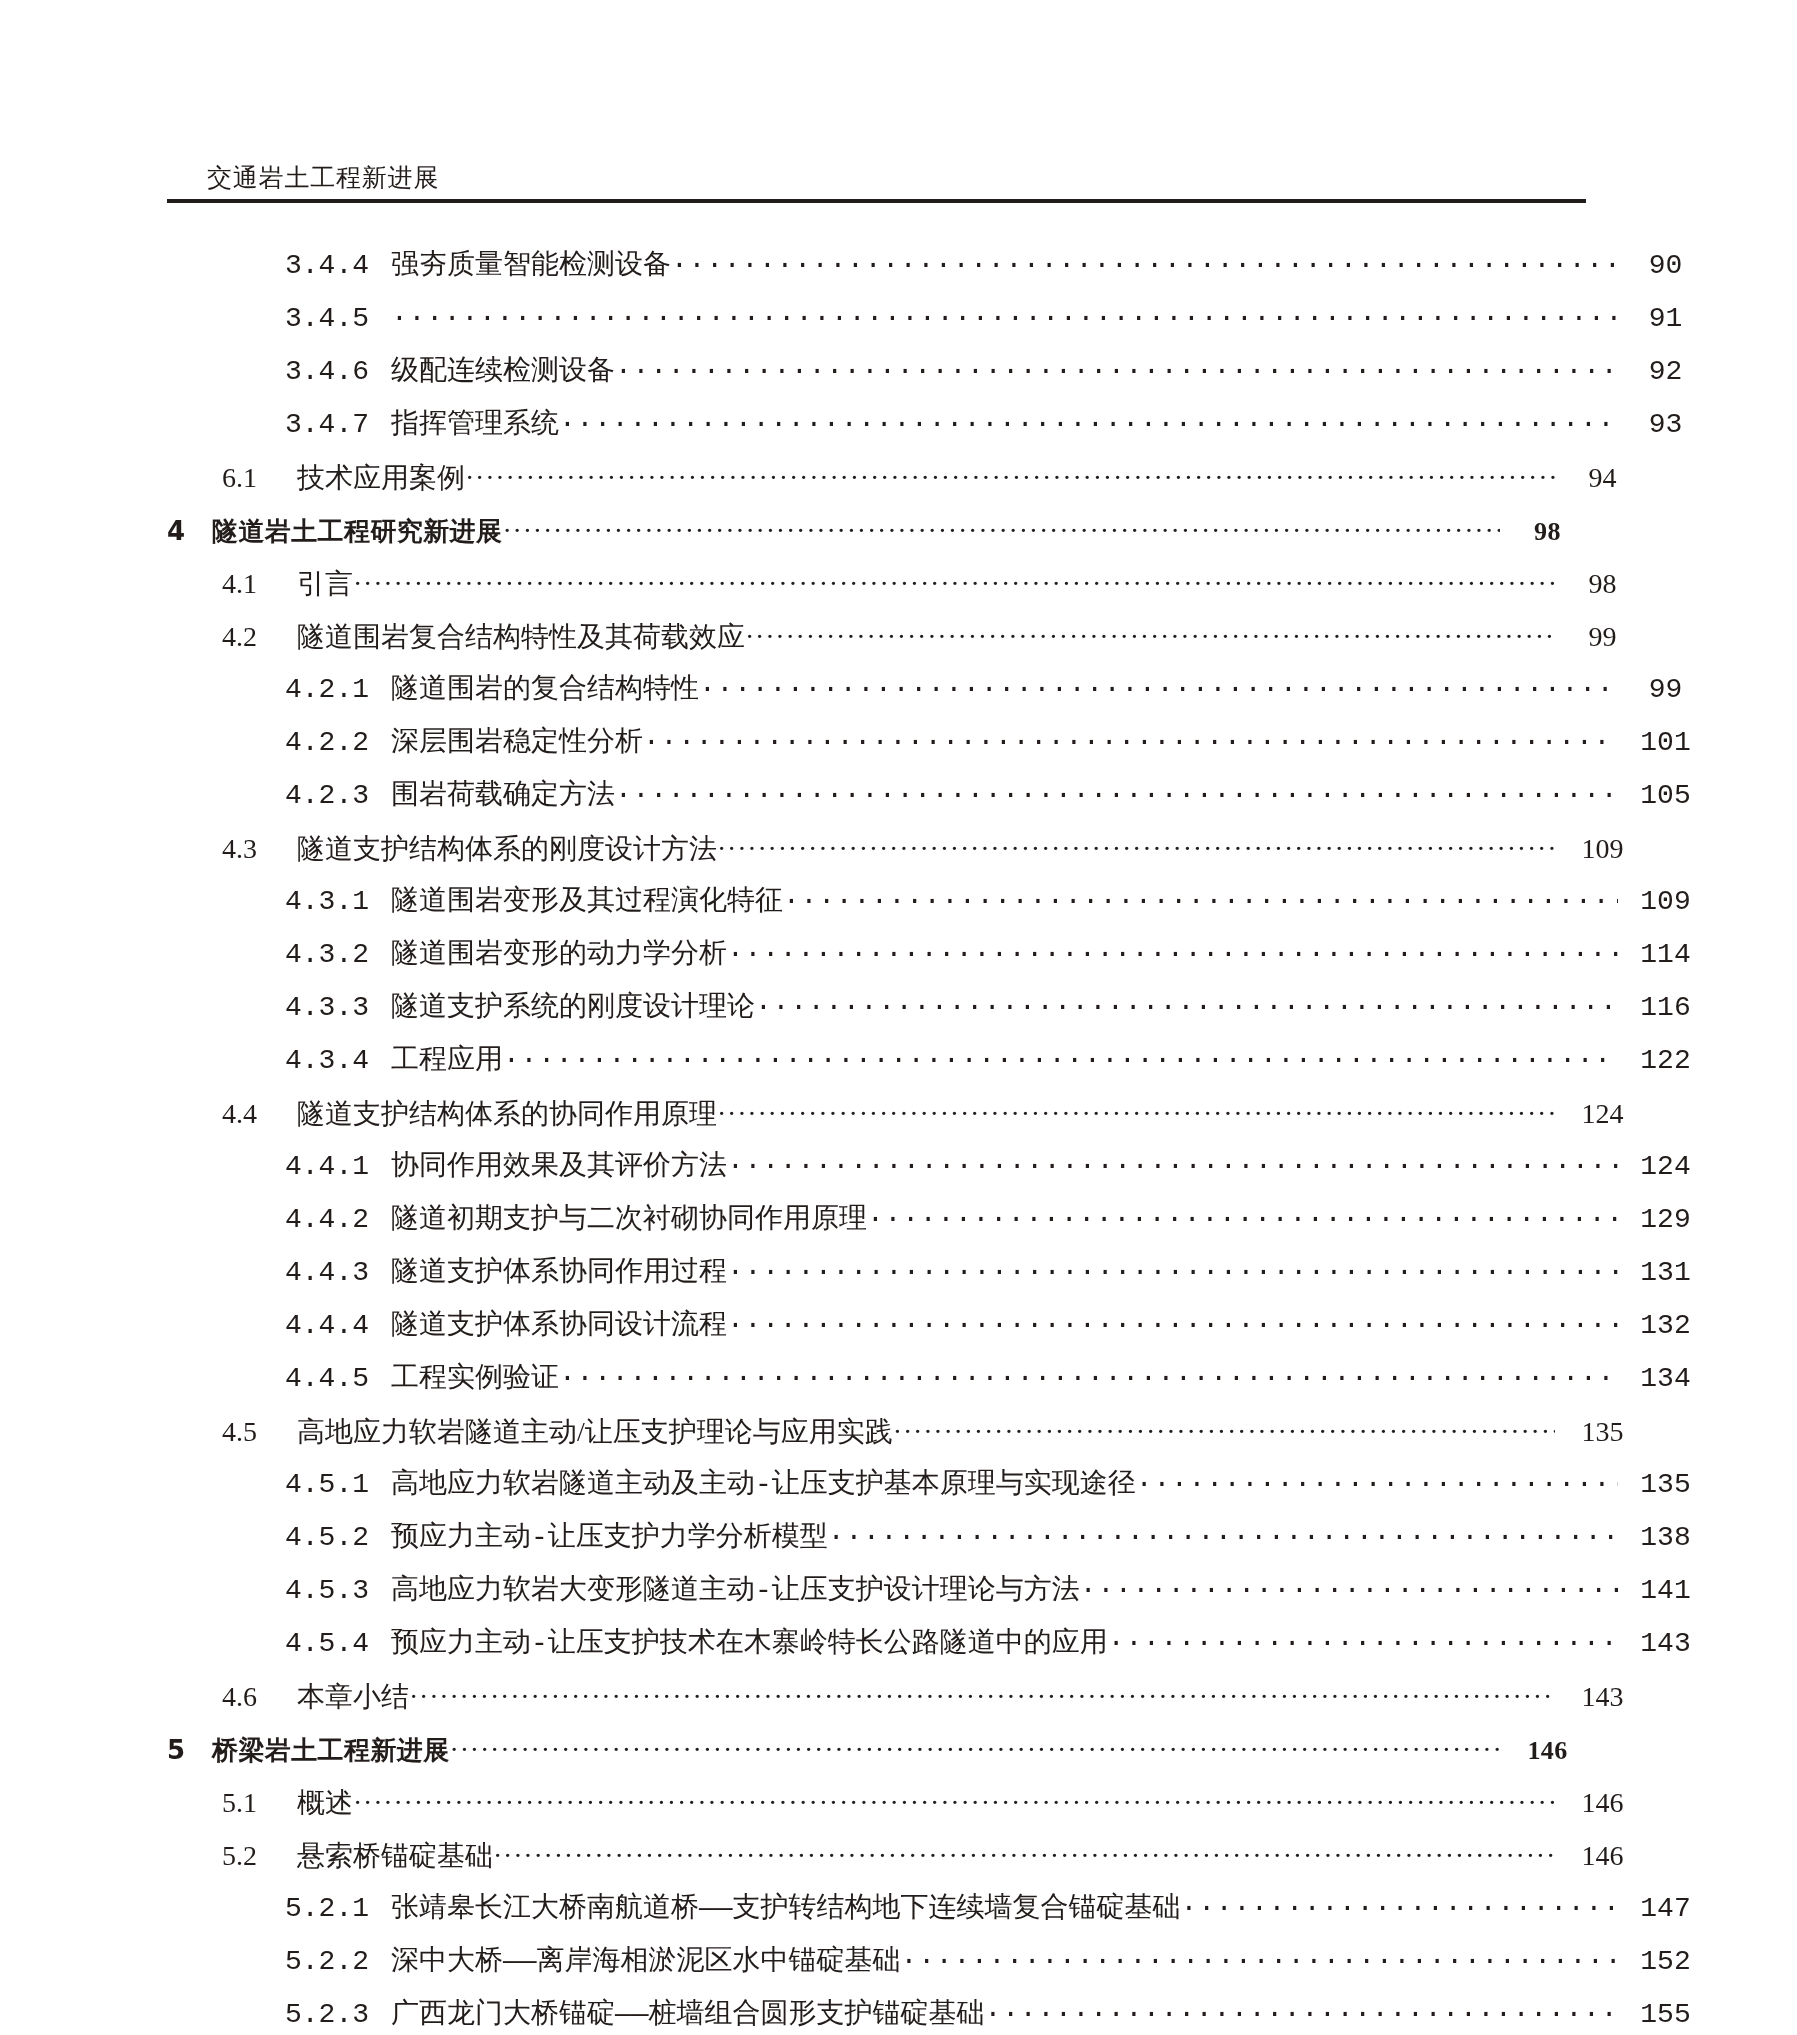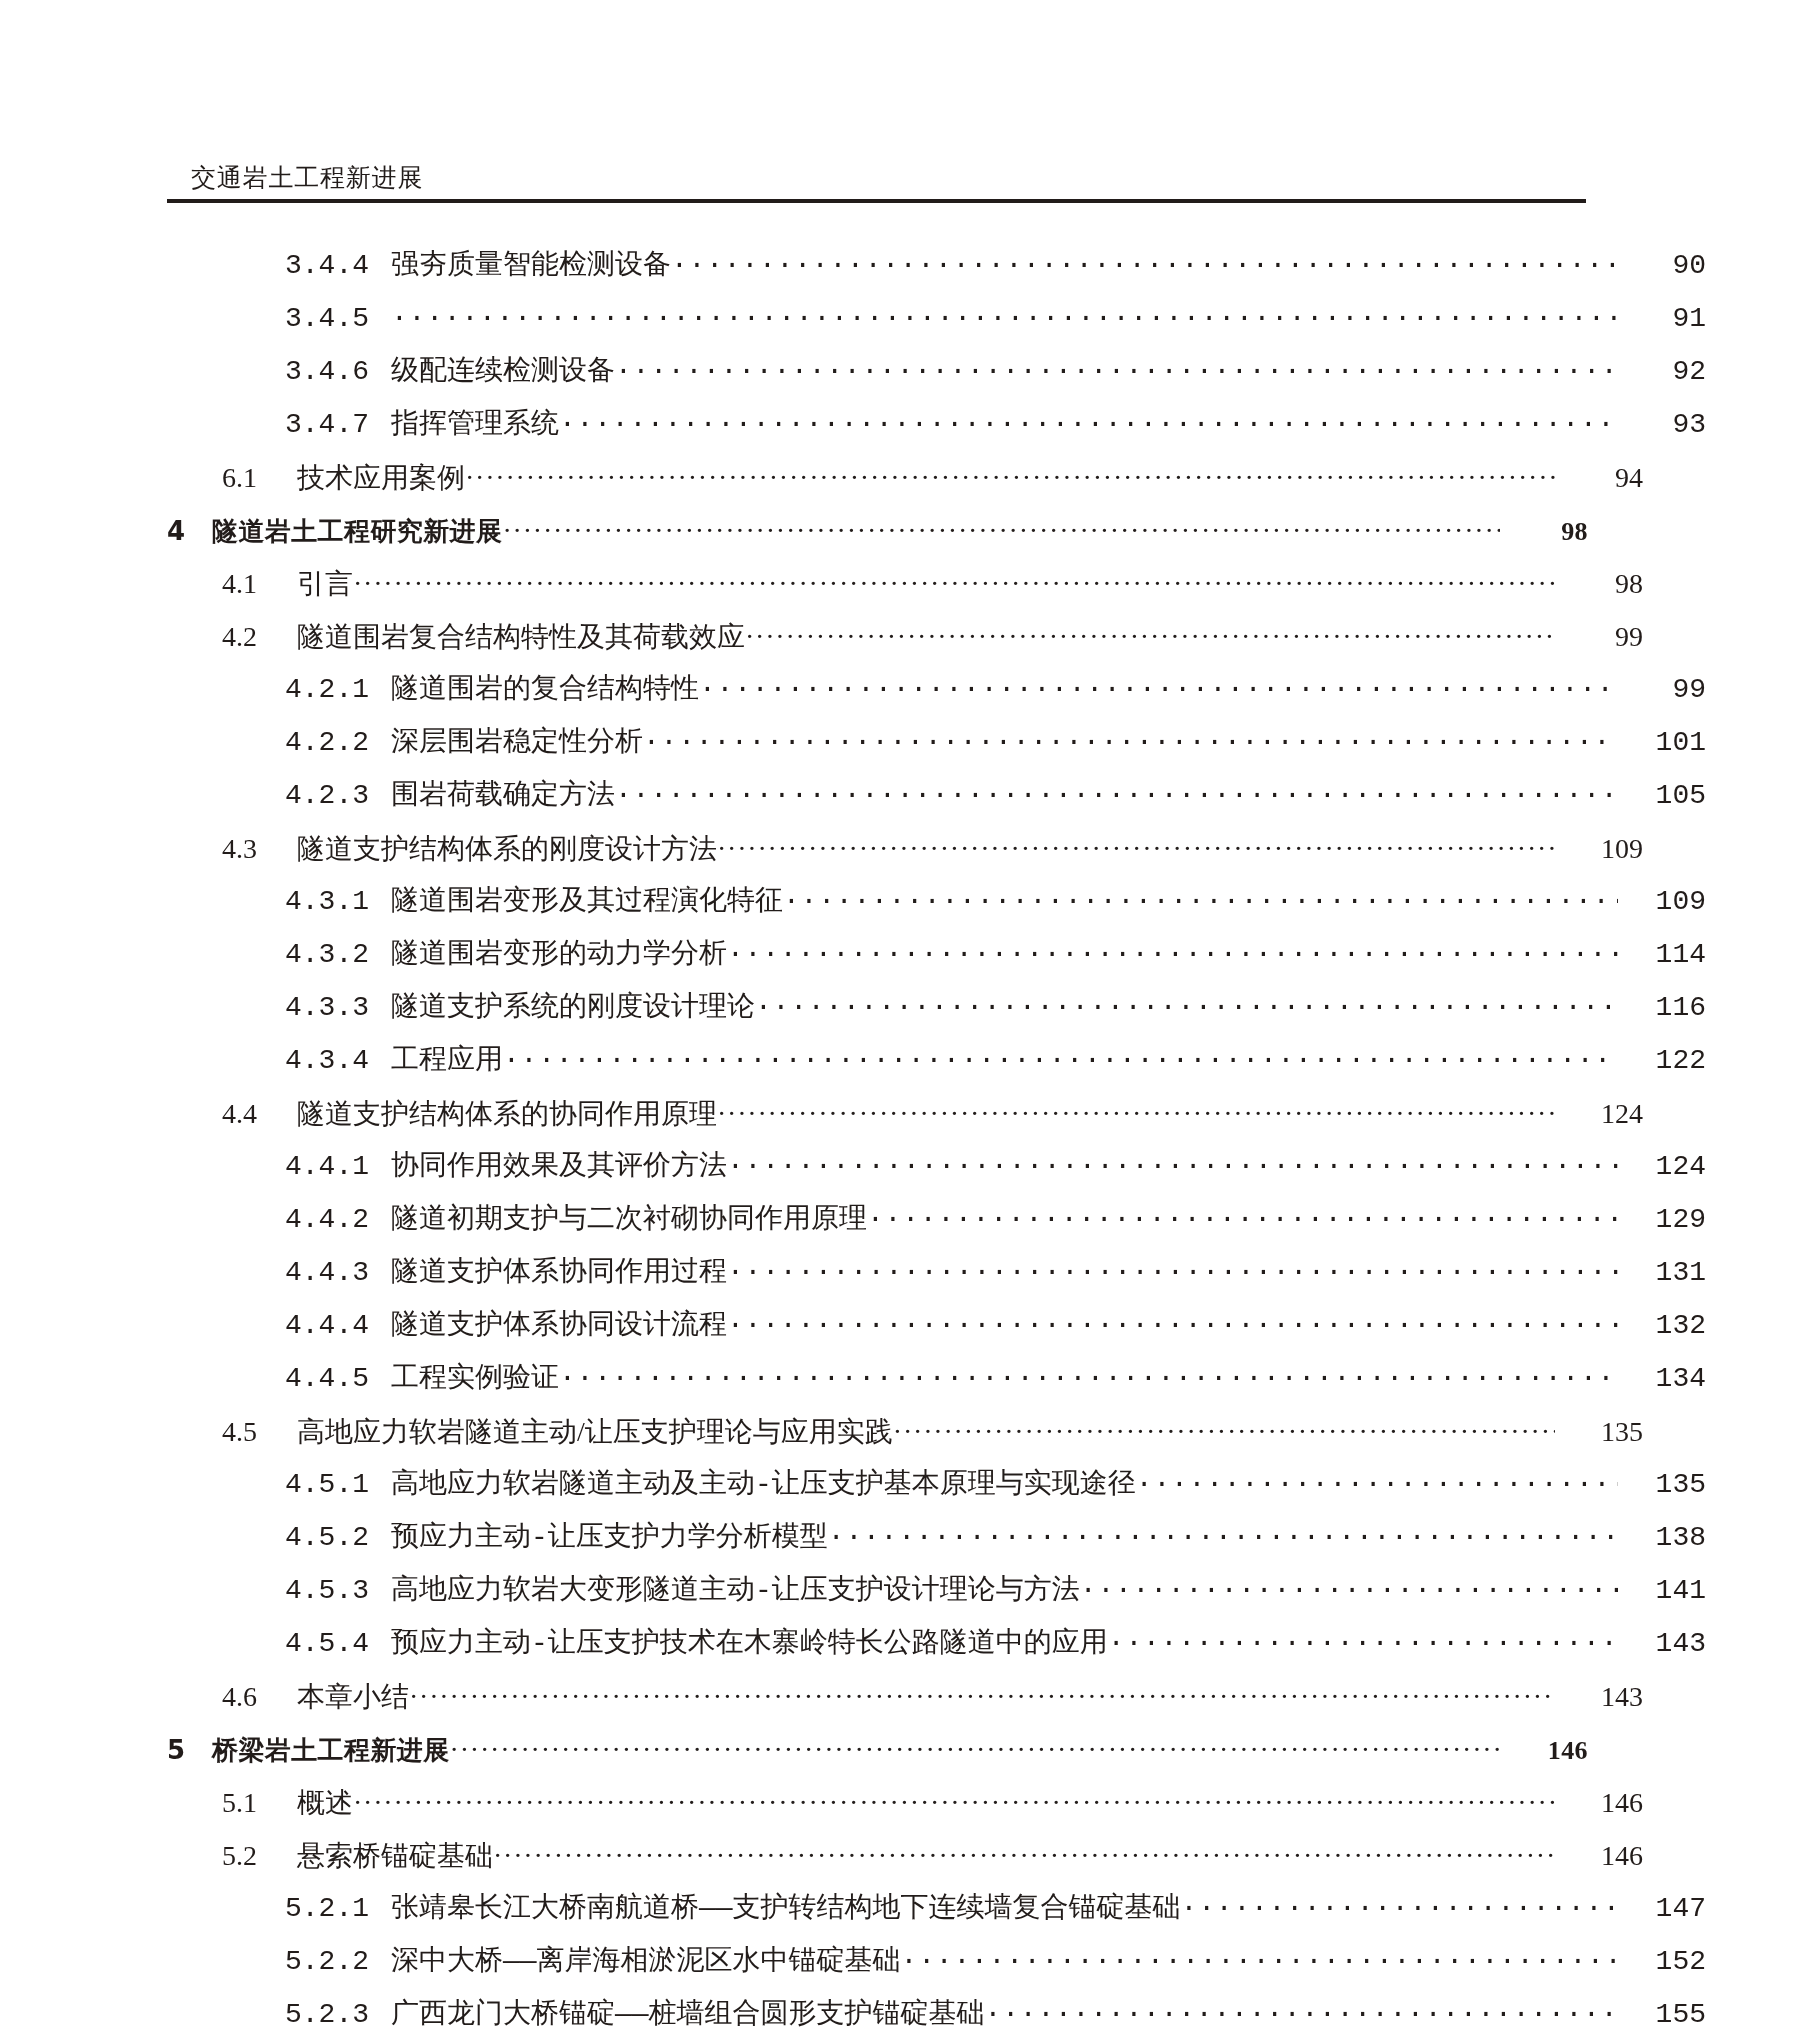--- a/index.html
+++ b/index.html
@@ -28,20 +28,21 @@
     width: 1392px;
     height: 49px;
   }
   .runhead-title {
     font-family: "DejaVu Sans", "Liberation Sans", sans-serif;
     font-size: 25px;
     letter-spacing: 0.8px;
     color: #221c1a;
     line-height: 1.2;
     white-space: nowrap;
+    margin-left: 16px;
   }
   .runhead-rule {
     position: absolute;
     left: 167px;
     top: 199px;
     width: 1419px;
     height: 3.7px;
     background: #221c1a;
   }
 
@@ -82,21 +83,21 @@
     display: block;
     font-size: 28px;
     line-height: 53px;
     letter-spacing: 0.8px;
     color: #221c1a;
     white-space: nowrap;
   }
   .pageno {
     flex: 0 0 auto;
     width: 81px;
-    text-align: right;
+    text-align: center;
     padding-left: 7.3px;
   }
 
   
   .lvl1 { padding-left: 0px; }
   .lvl1 .num { width: 45px; }
   .lvl2 { padding-left: 55px; }
   .lvl2 .num { width: 75px; }
   .lvl3 { padding-left: 118px; font-family: Liberation Mono, monospace; }
   .lvl3 .num { width: 106px; }

